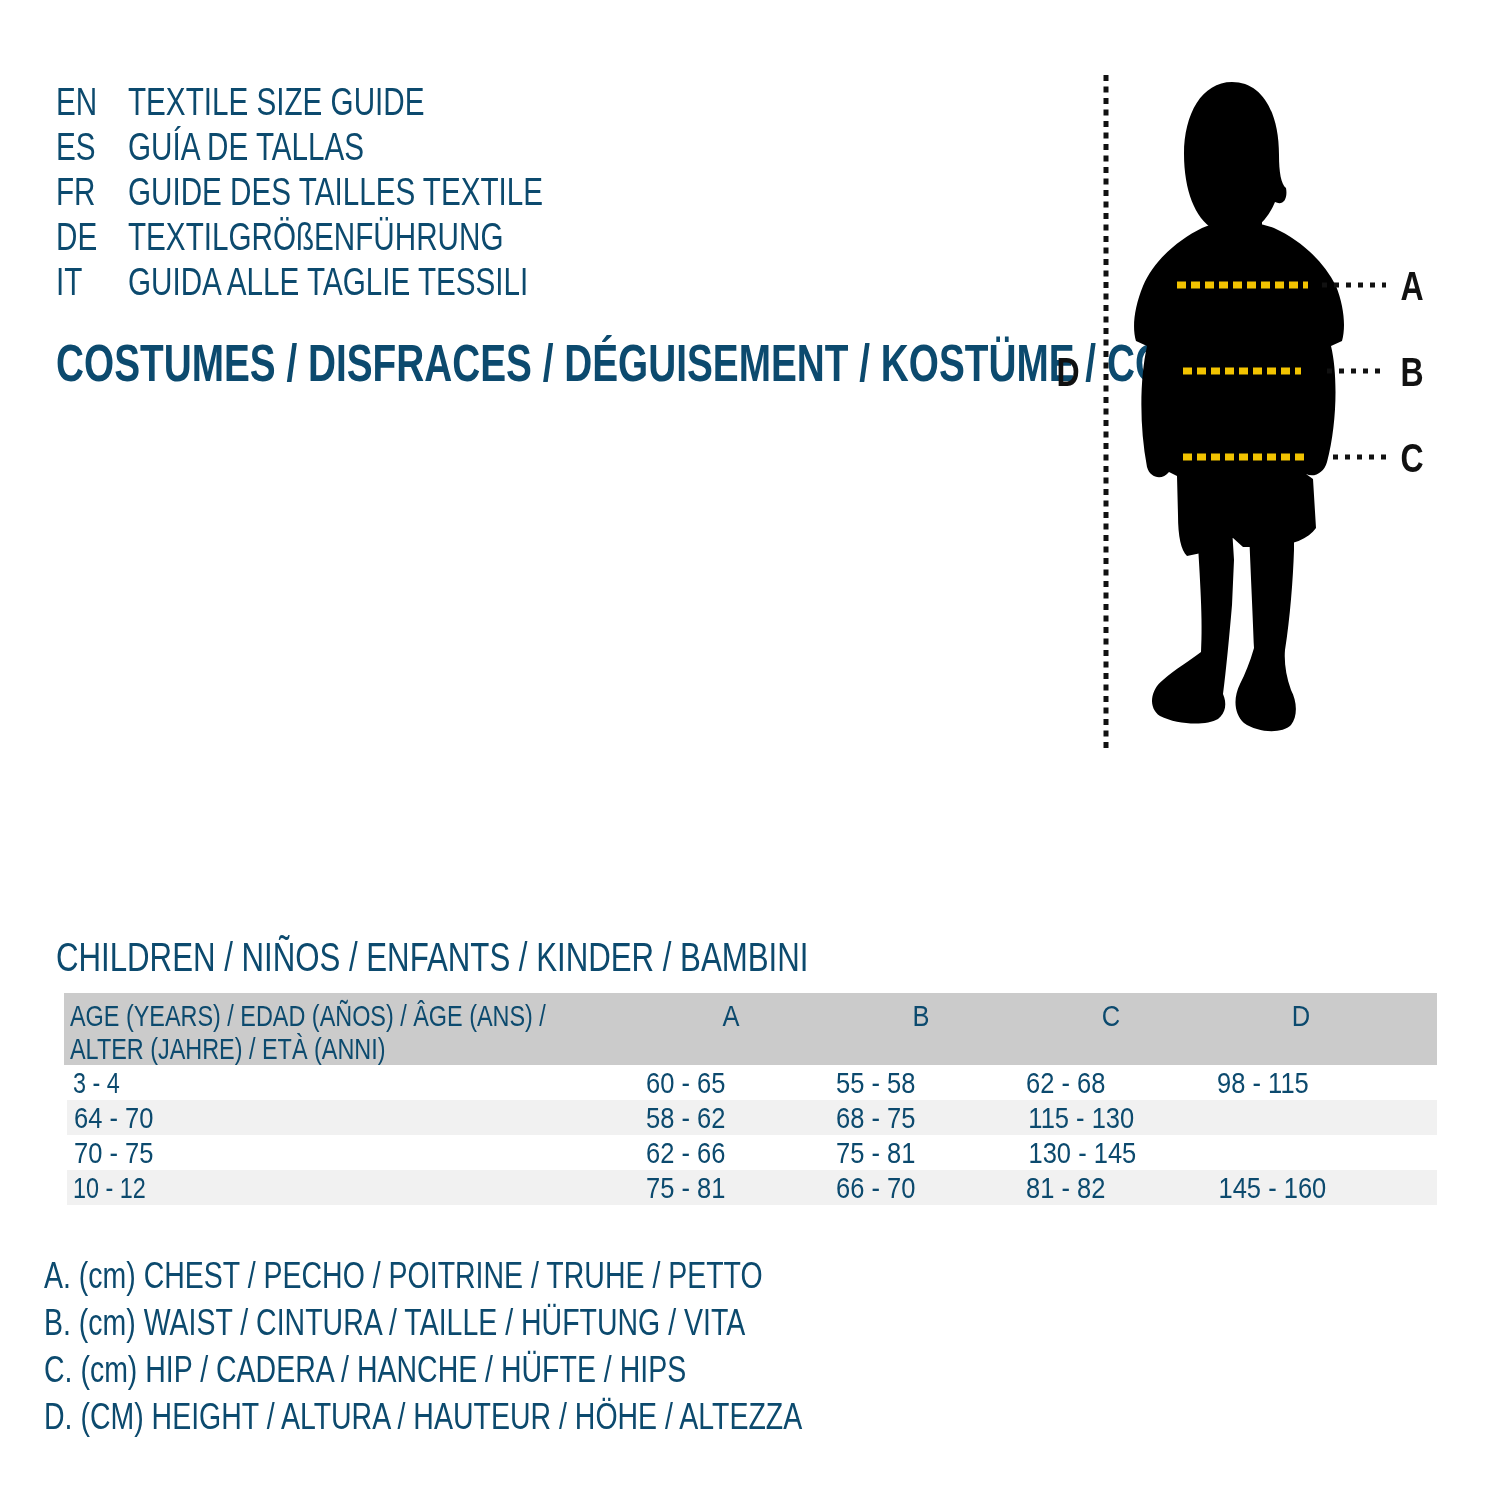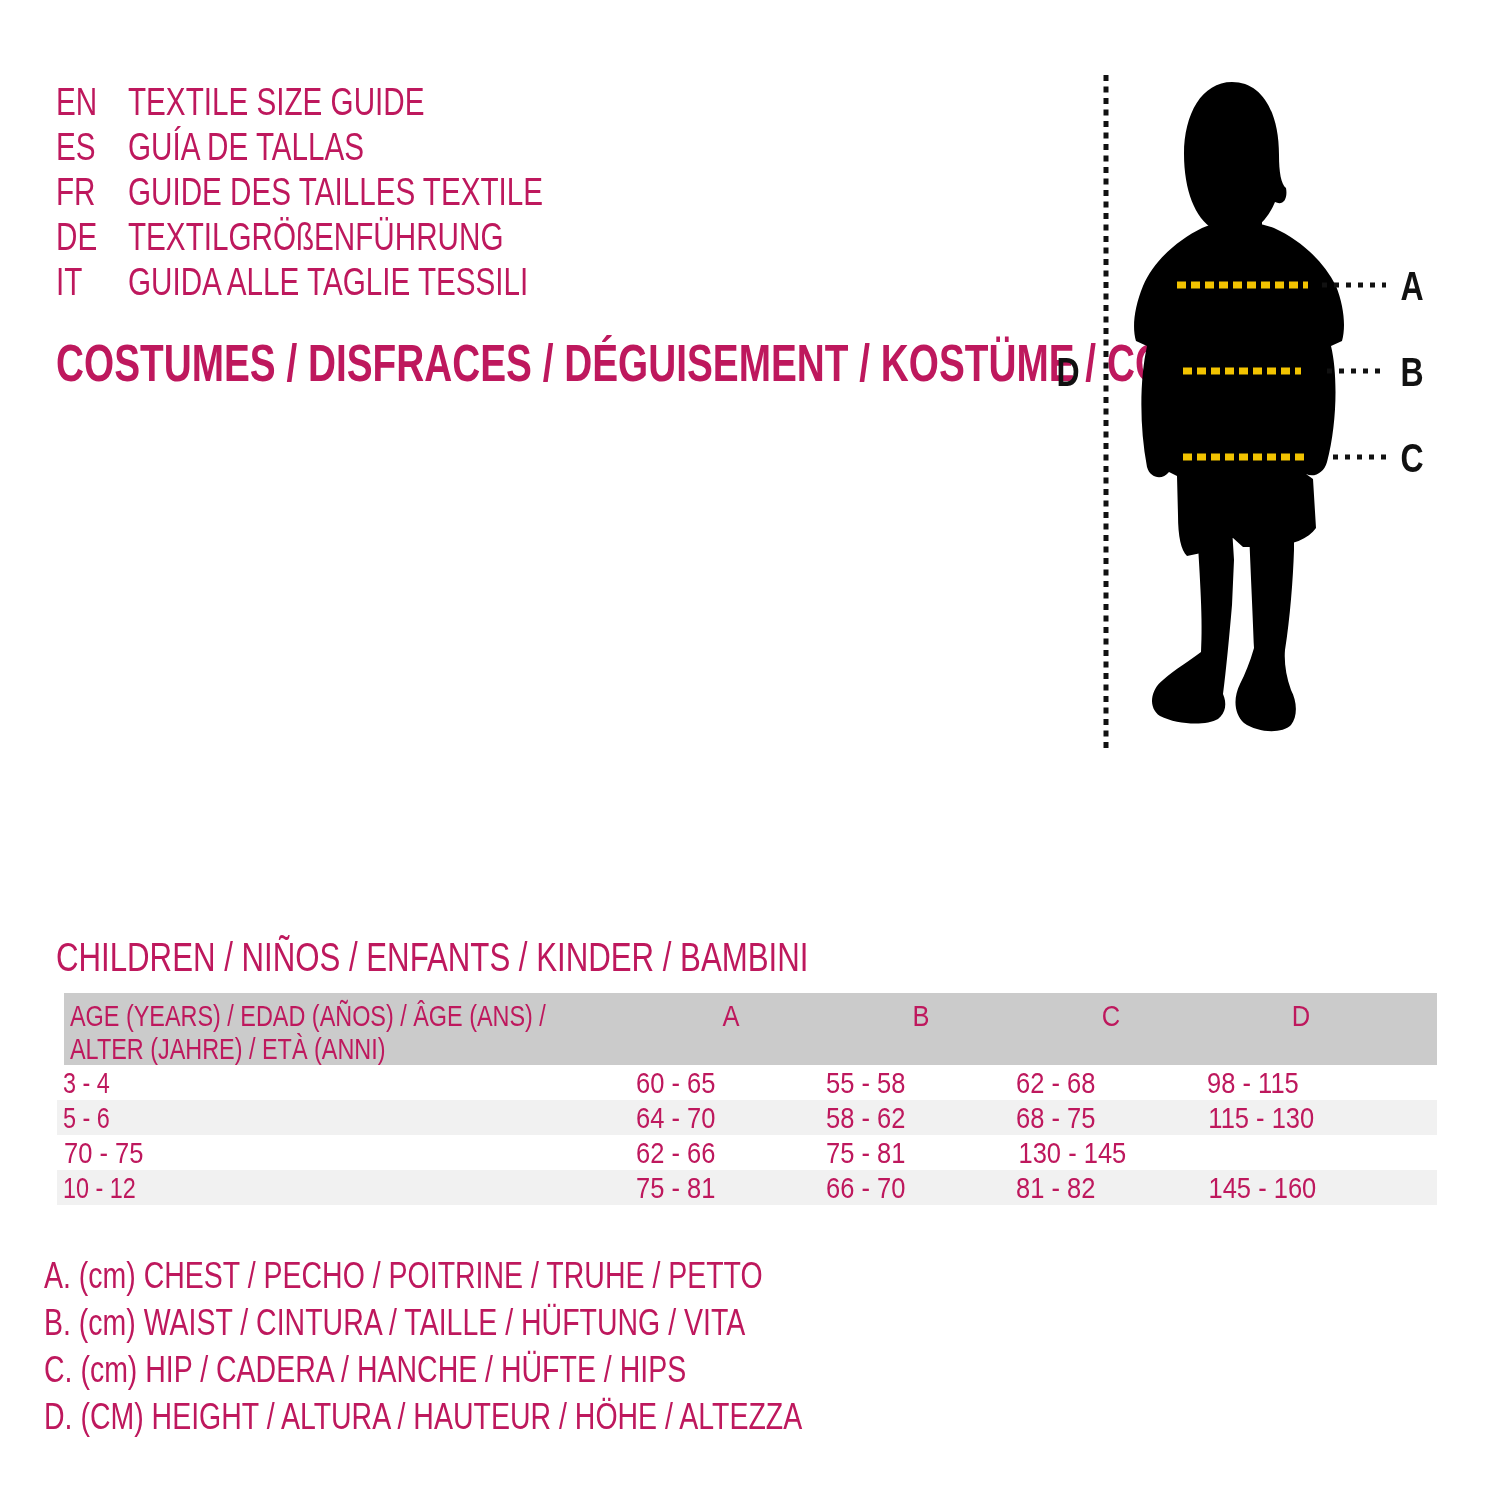--- a/index.html
+++ b/index.html
@@ -1,17 +1,17 @@
 <!DOCTYPE html>
 <html><head>
 <meta charset="utf-8">
 <style>
   html,body{margin:0;padding:0;background:#ffffff;}
   #page{position:relative;width:1501px;height:1500px;background:#fff;overflow:hidden;
-        font-family:"Liberation Sans","DejaVu Sans",sans-serif;color:#be185d;}
+        font-family:"Liberation Sans","DejaVu Sans",sans-serif;color:#0c4a6e;}
   
   .cond{display:inline-block;transform:scaleX(0.78);transform-origin:0 50%;white-space:nowrap;}
   .condc{display:inline-block;transform:scaleX(0.85);transform-origin:50% 50%;white-space:nowrap;}
 
   
   .lang-list{position:absolute;left:56px;top:80px;font-size:38px;line-height:45px;}
   .lang-row{display:flex;}
   .lang-code{width:72px;flex:0 0 72px;}
   
   .costumes{position:absolute;left:56px;top:341px;font-size:51px;font-weight:700;line-height:45px;}
@@ -19,21 +19,21 @@
 
   
   .figure{position:absolute;left:1050px;top:60px;width:410px;height:700px;}
 
   
   .children-title{position:absolute;left:56px;top:938px;font-size:40px;line-height:38px;}
   .size-table{position:absolute;left:57px;top:993px;width:1380px;font-size:30px;}
   .t-header{background:#cbcbcb;height:72px;display:grid;grid-template-columns:572px 190px 190px 190px 190px;margin-left:7px;}
   .t-header .agecell{padding:6px 0 0 6px;line-height:33px;}
   .t-header .lettercell{padding-top:6px;line-height:33px;text-align:center;}
-  .t-row{height:35px;display:grid;grid-template-columns:572px 190px 190px 190px 190px;align-items:center;}
+  .t-row{height:35px;display:grid;grid-template-columns:572px 190px 190px 190px 190px;align-items:center;margin-left:10px;}
   .t-row:nth-child(odd){background:#f1f1f1;}  
   .t-row .agecell{padding-left:6px;}
   .t-row .valcell{text-align:left;}
 
   
   .legend{position:absolute;left:44px;top:1252px;font-size:37px;line-height:47px;}
   .legend .cond{transform:scaleX(0.77);}
 </style>
 </head>
 <body>
@@ -152,21 +152,20 @@
     </div>
 
     <div class="t-row">
       <div class="agecell"><span class="cond">3 - 4</span></div>
       <div class="valcell"><span class="condc">60 - 65</span></div>
       <div class="valcell"><span class="condc">55 - 58</span></div>
       <div class="valcell"><span class="condc">62 - 68</span></div>
       <div class="valcell"><span class="condc">98 - 115</span></div>
     </div>
     <div class="t-row">
-      <div class="agecell"><span class="cond">5 - 6</span></div>
       <div class="valcell"><span class="condc">64 - 70</span></div>
       <div class="valcell"><span class="condc">58 - 62</span></div>
       <div class="valcell"><span class="condc">68 - 75</span></div>
       <div class="valcell"><span class="condc">115 - 130</span></div>
     </div>
     <div class="t-row">
       <div class="valcell"><span class="condc">70 - 75</span></div>
       <div class="valcell"><span class="condc">62 - 66</span></div>
       <div class="valcell"><span class="condc">75 - 81</span></div>
       <div class="valcell"><span class="condc">130 - 145</span></div>

